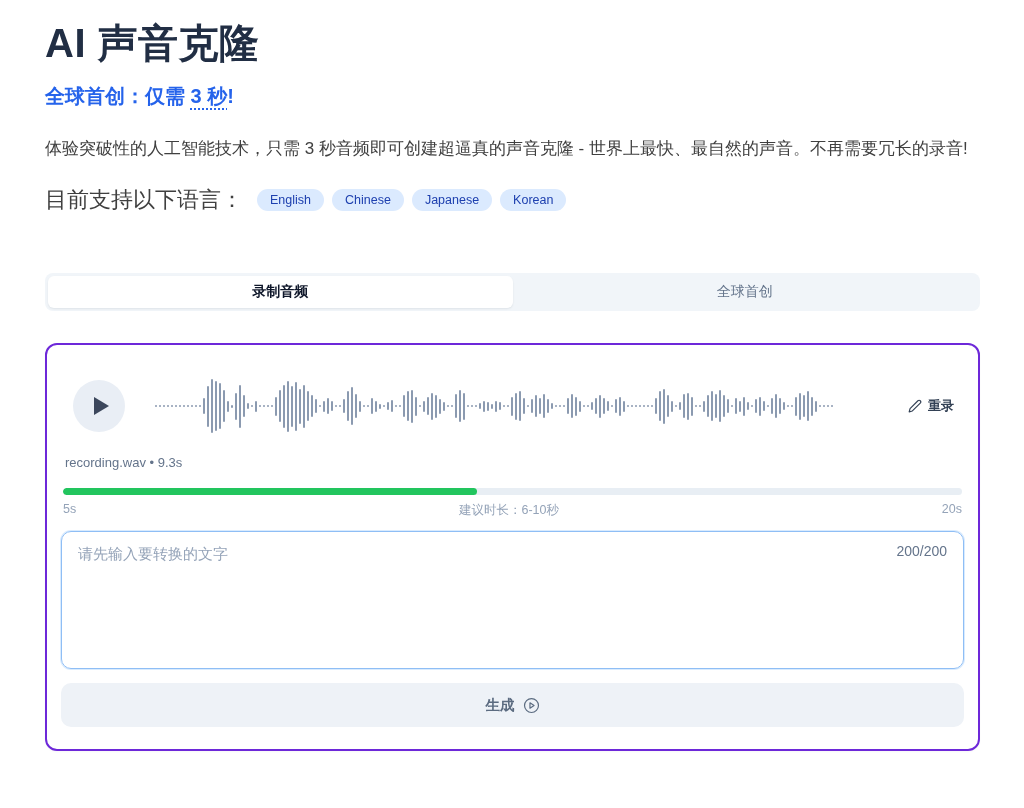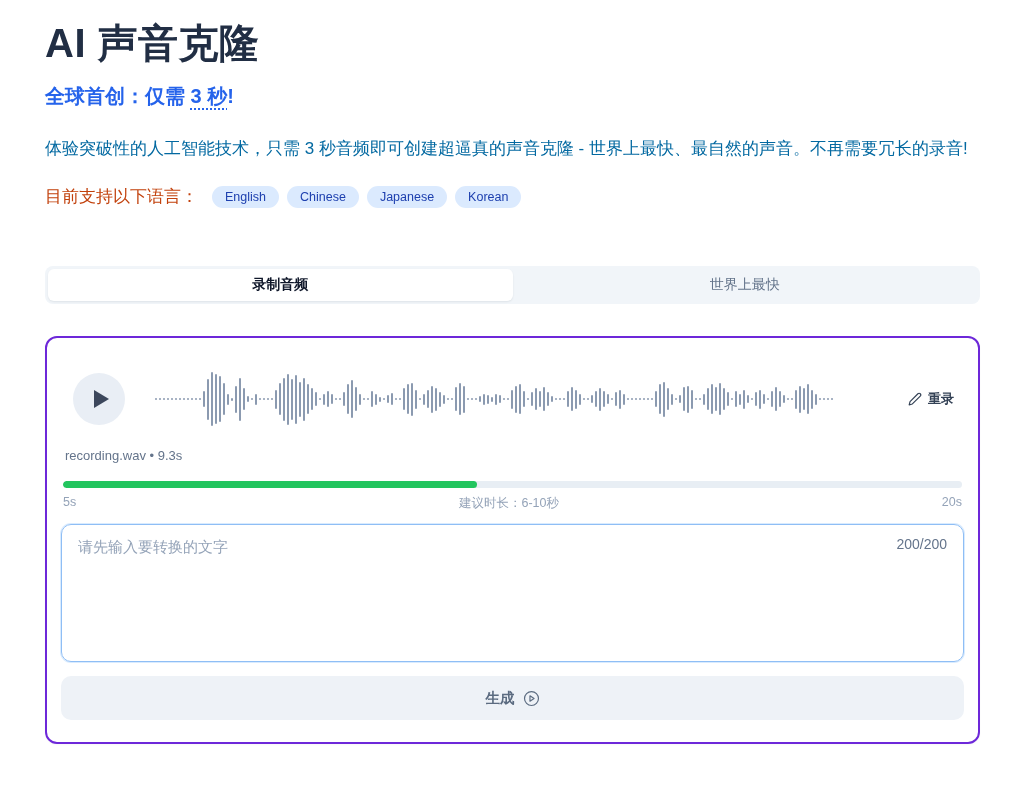--- a/index.html
+++ b/index.html
@@ -22,27 +22,27 @@
   .subtitle {
     font-size: 20px;
     font-weight: 700;
     color: #2563eb;
     margin-bottom: 20px;
   }
   .subtitle .hl { text-decoration: underline dotted; text-underline-offset: 5px; }
   .description {
     font-size: 17px;
     line-height: 1.65;
-    color: #0369a1;
+    color: #404040;
     margin-bottom: 22px;
     max-width: 930px;
     margin-top: 25px;
   }
   .lang-row { display: flex; align-items: center; gap: 8px; margin-bottom: 58px; }
-  .lang-label { font-size: 17px; color: #c2410c; margin-right: 6px; }
+  .lang-label { font-size: 22px; color: #404040; margin-right: 6px; }
   .badge {
     background: #dbeafe;
     color: #1e40af;
     font-size: 12.5px;
     padding: 4px 13px;
     border-radius: 999px;
     cursor: default;
     white-space: nowrap;
   }
 
@@ -205,21 +205,21 @@
   <div class="lang-row">
     <span class="lang-label">目前支持以下语言：</span>
     <span class="badge">English</span>
     <span class="badge">Chinese</span>
     <span class="badge">Japanese</span>
     <span class="badge">Korean</span>
   </div>
 
   <div class="tabs">
     <div class="tab active">录制音频</div>
-    <div class="tab">世界上最快</div>
+    <div class="tab">全球首创</div>
   </div>
 
   <div class="card">
 
     <div class="player-row">
       <button class="play-btn">
         <span class="play-tri"></span>
       </button>
       <div class="waveform">
           <span class="bar" style="height: 2px;"></span>

